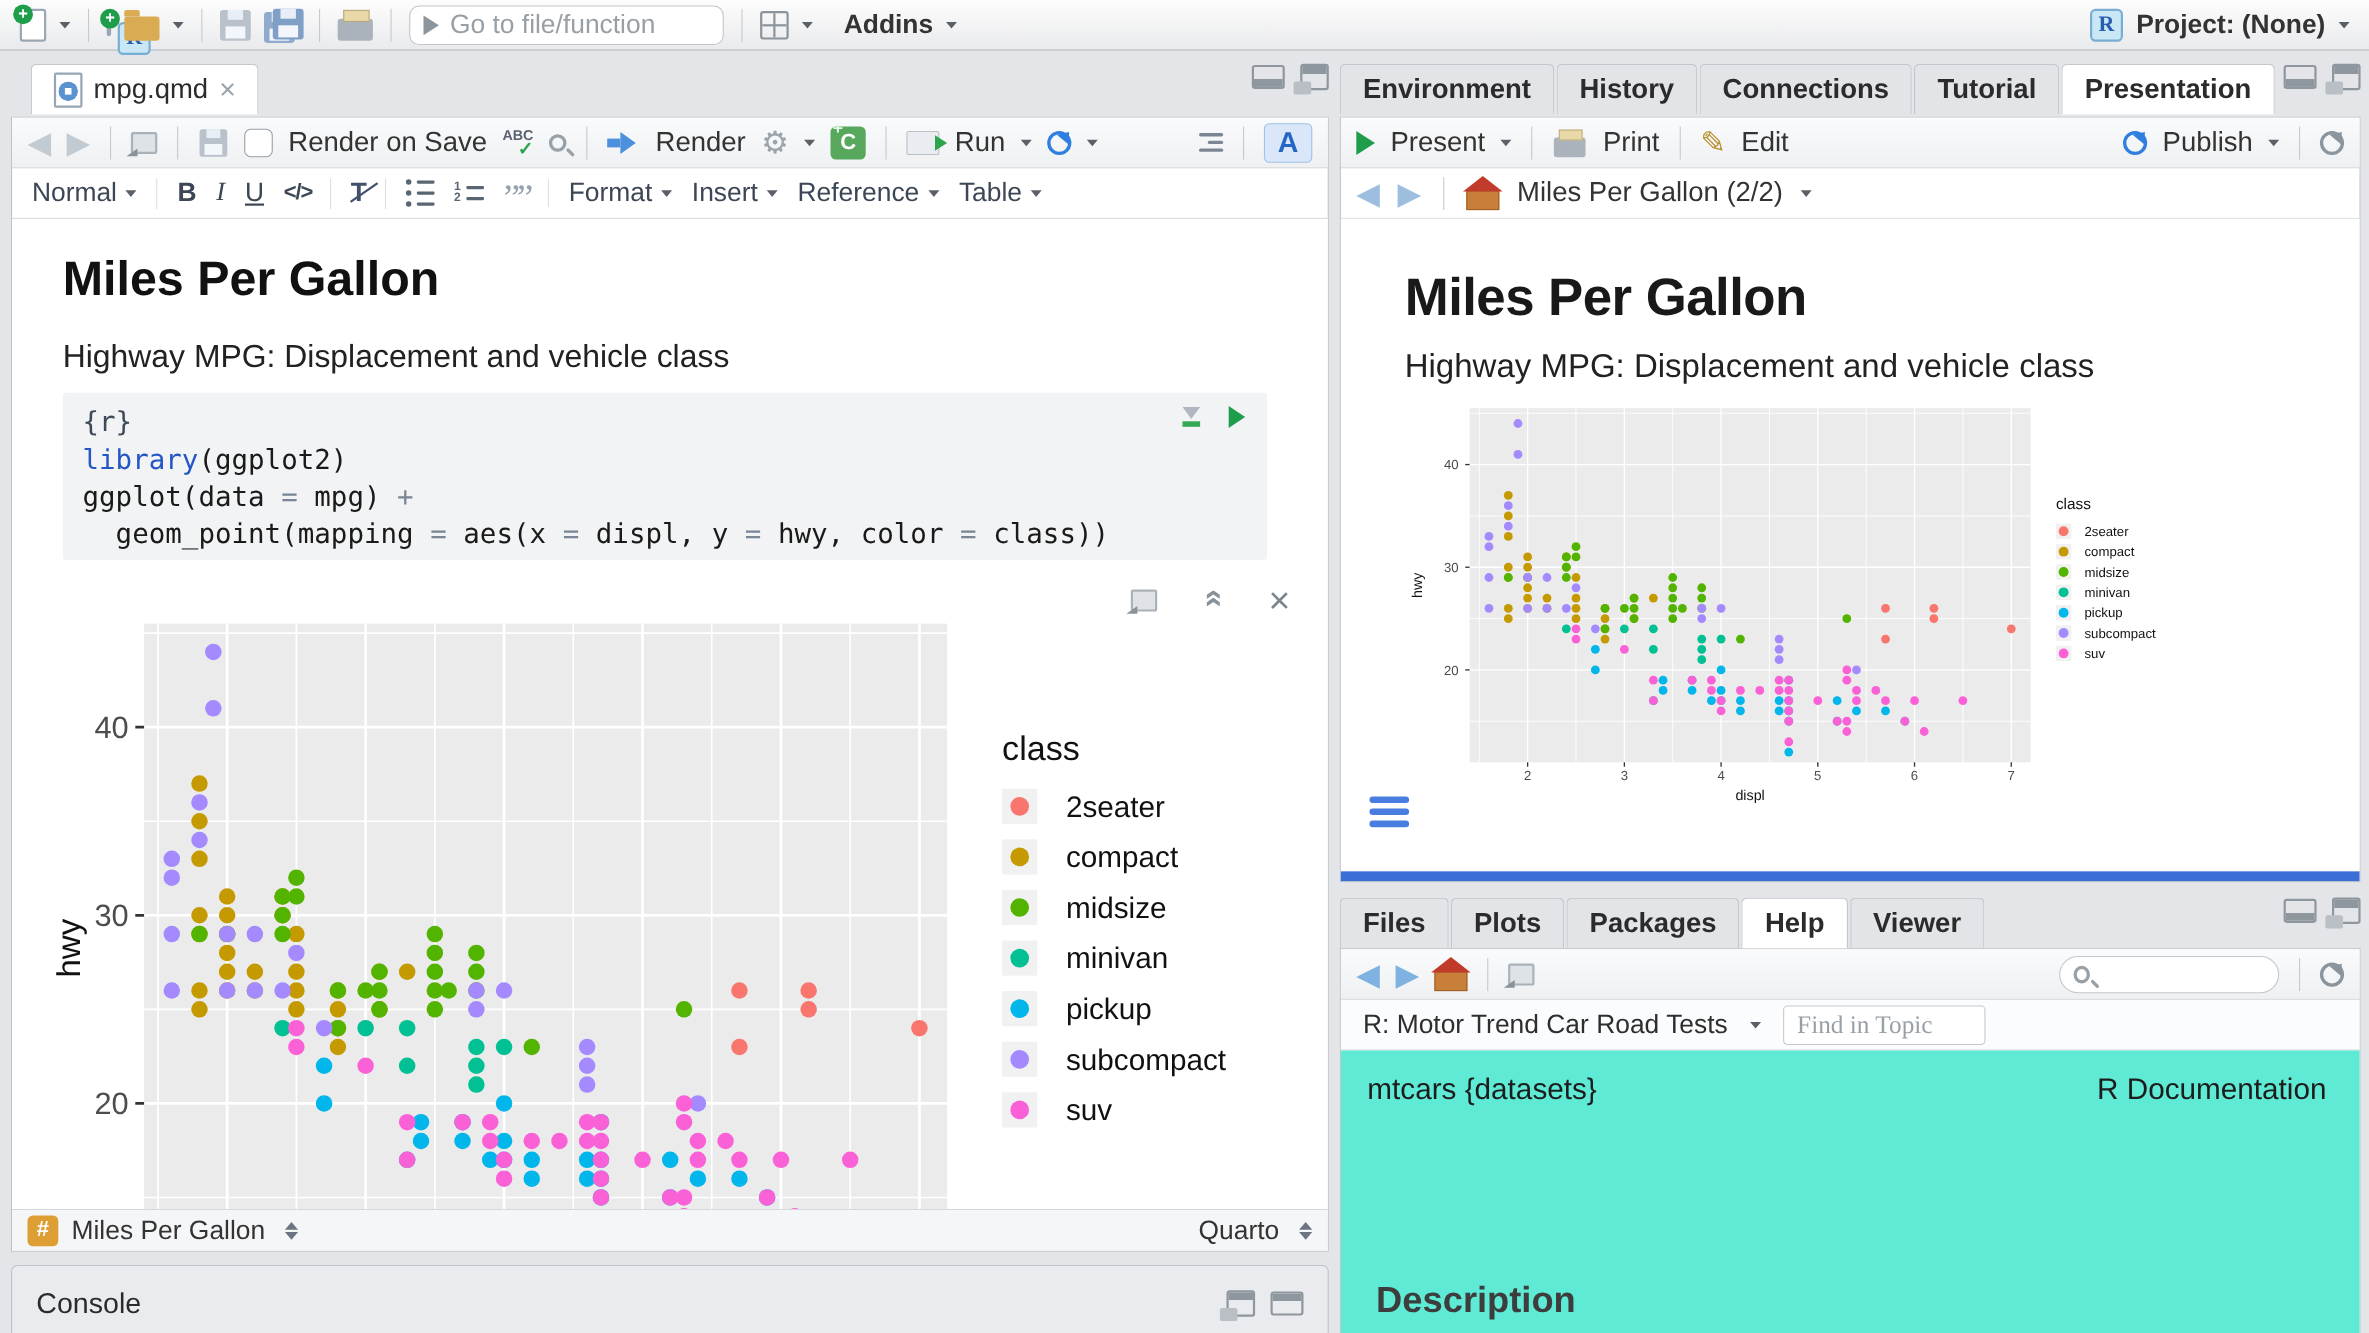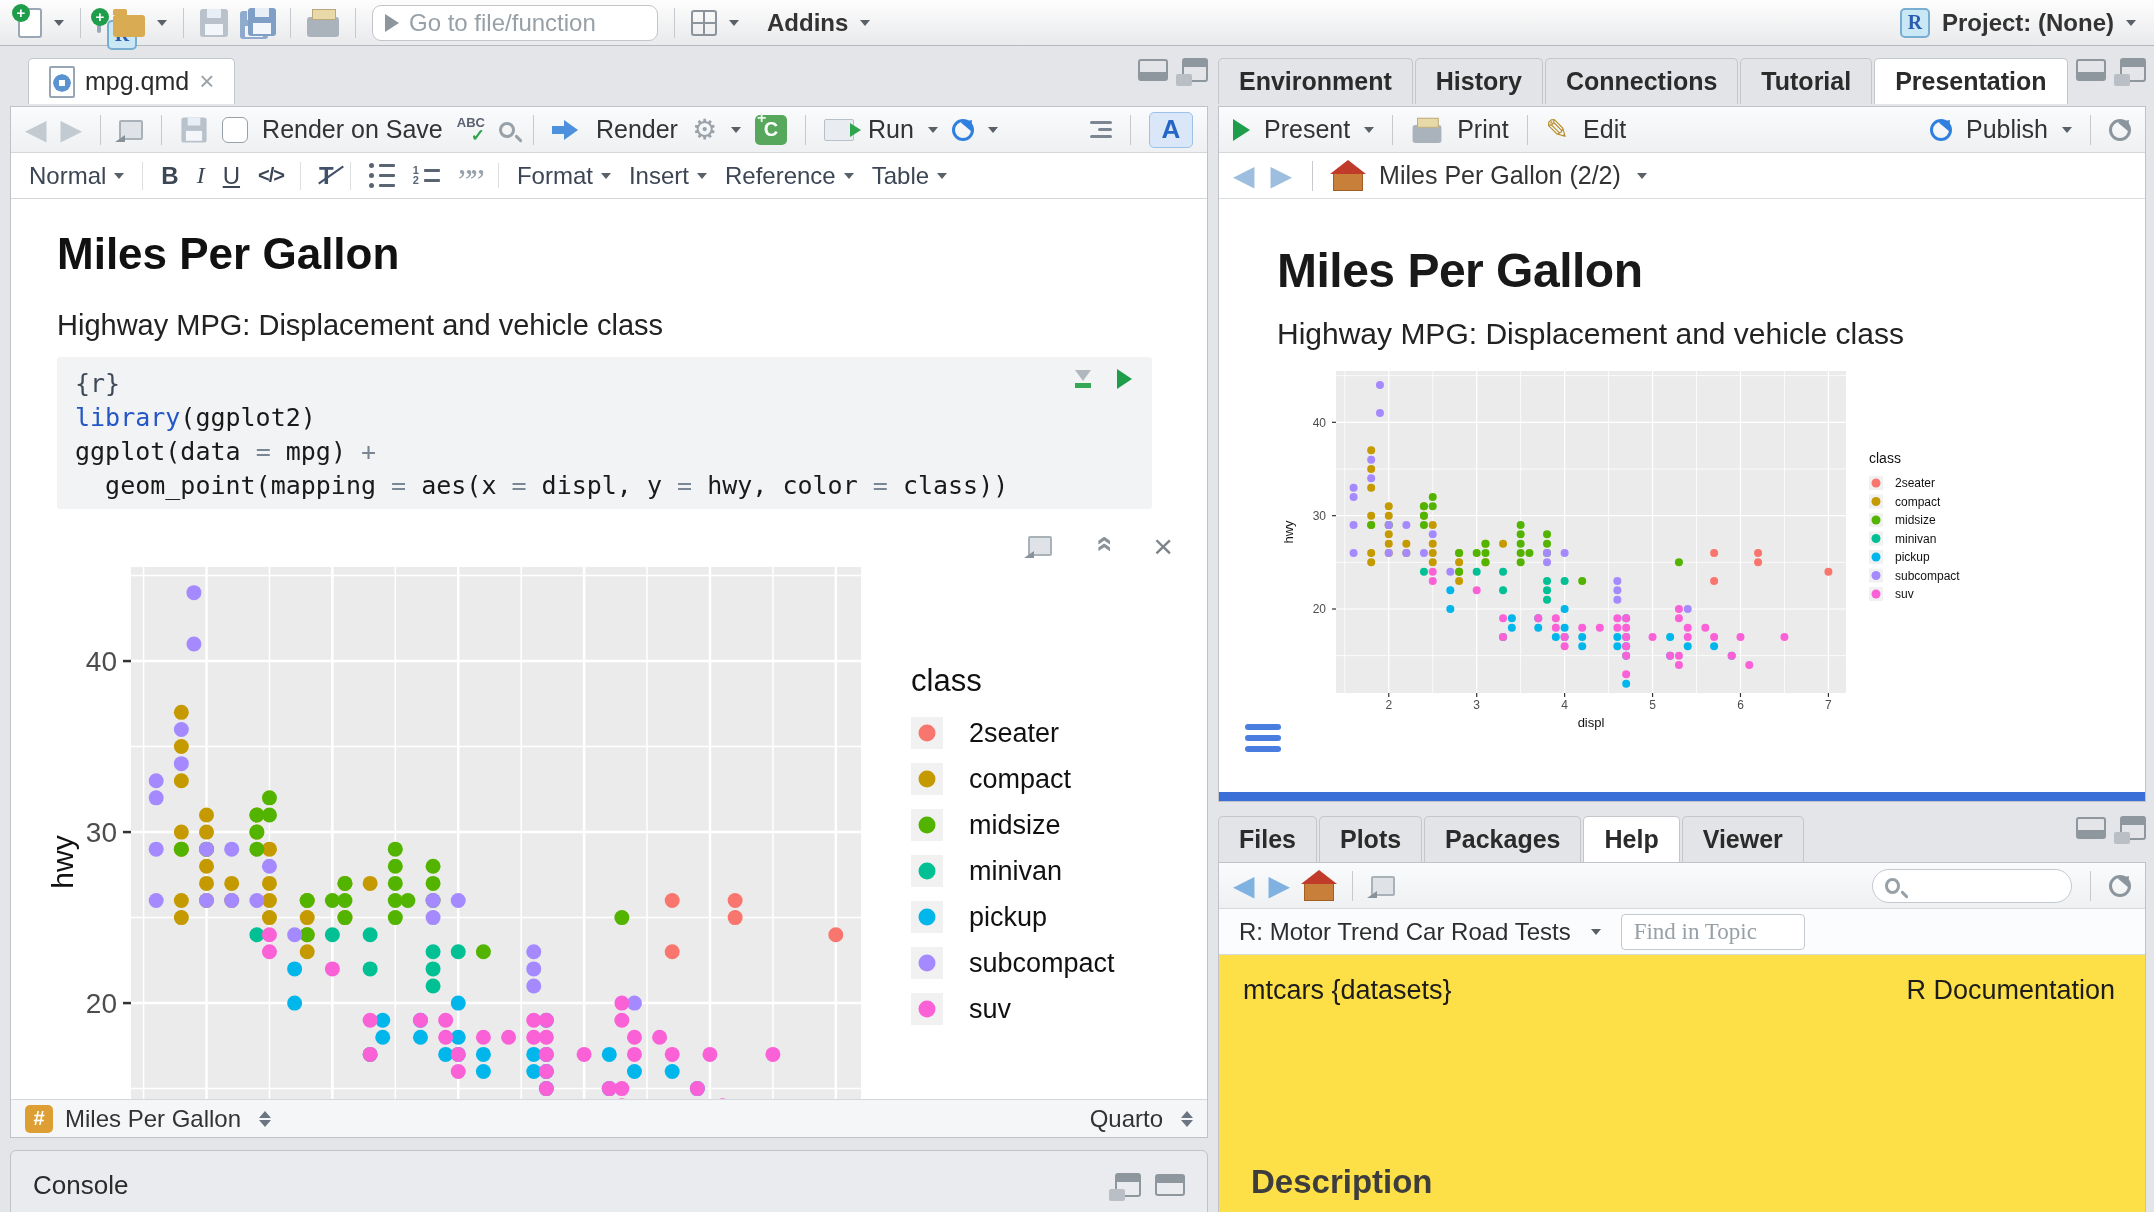--- a/index.html
+++ b/index.html
@@ -98,21 +98,21 @@
   .circ-arrow{position:relative;width:22px;height:22px;border:3px solid #8b959d;border-radius:50%}
   .circ-arrow:before{content:"";position:absolute;right:-5px;top:-3px;width:0;height:0;border-left:7px solid transparent;border-right:7px solid transparent;border-bottom:9px solid #8b959d;transform:rotate(40deg)}
   .circ-arrow.blue{border-color:#2f7fe0}.circ-arrow.blue:before{border-bottom-color:#2f7fe0}
 
   
   .topic-row{height:46px;display:flex;align-items:center;gap:20px;padding:0 20px;border-bottom:1px solid #d8dbde;font-size:24px;color:#2e2e2e;background:#fbfcfd}
   .find-box{width:184px;height:36px;border:1px solid #c5c9cd;border-radius:4px;background:#fff;display:flex;align-items:center;padding:0 12px}
   .find-box input{border:0;outline:0;width:100%;font-size:23px;color:#444;background:transparent;font-family:Liberation Serif, serif}
   .search-box{margin-left:auto;display:flex;align-items:center;gap:10px;width:200px;height:34px;border:1px solid #c5c9cd;border-radius:17px;background:#fff;padding:0 12px}
   .search-box input{border:0;outline:0;width:100%;font-size:22px;background:transparent}
-  .help-content{position:relative;flex:1;background:#fde047}
+  .help-content{position:relative;flex:1;background:#5eead4}
   .help-head{position:absolute;left:24px;right:30px;top:20px;display:flex;justify-content:space-between;font-size:27px;color:#1c1c1c}
   .help-title{position:absolute;left:24px;top:100px;font-size:52px;font-weight:400;color:#141414}
   .help-section{position:absolute;left:32px;top:208px;font-size:33px;font-weight:700;color:#3d3d3d}
 
   
   .abc-check{display:flex;flex-direction:column;align-items:flex-end;line-height:1}
   .abc-check em{font-style:normal;font-size:13px;font-weight:700;color:#5a6270;letter-spacing:0}
   .abc-check s{text-decoration:none;color:#2da44e;font-size:17px;font-weight:700;margin-top:-2px}
   .render-arrow{position:relative;width:30px;height:20px}
   .render-arrow:before{content:"";position:absolute;left:0;top:6px;width:12px;height:8px;background:#4d90dd}

